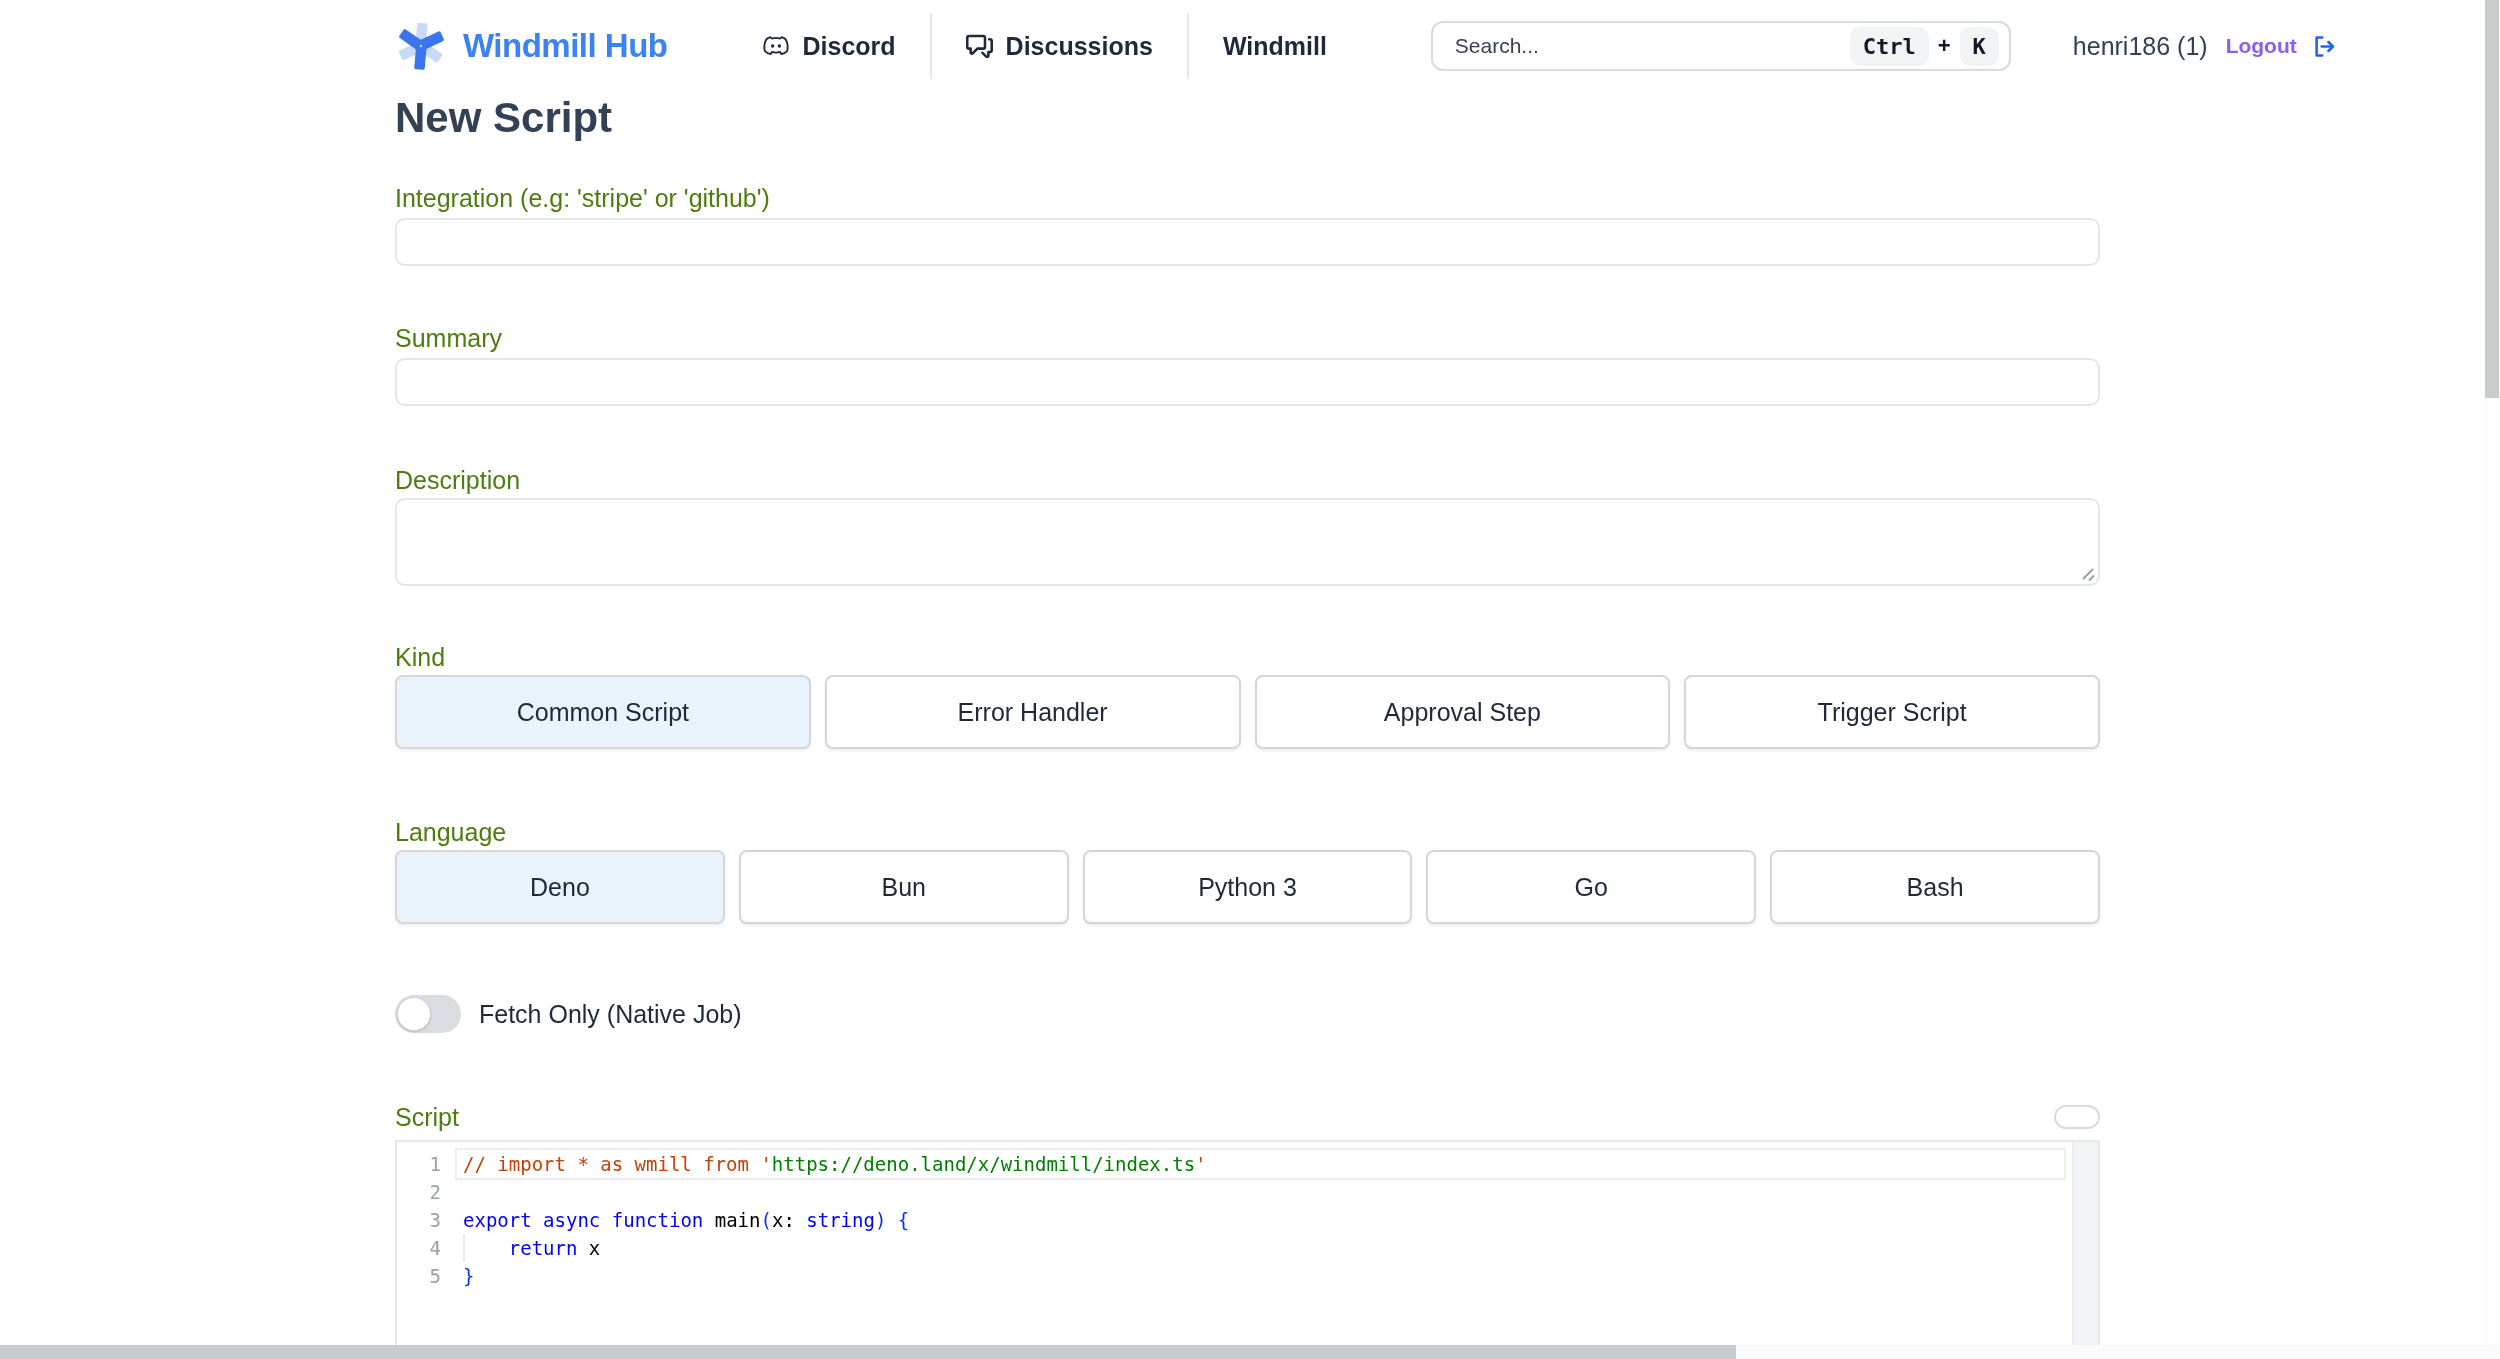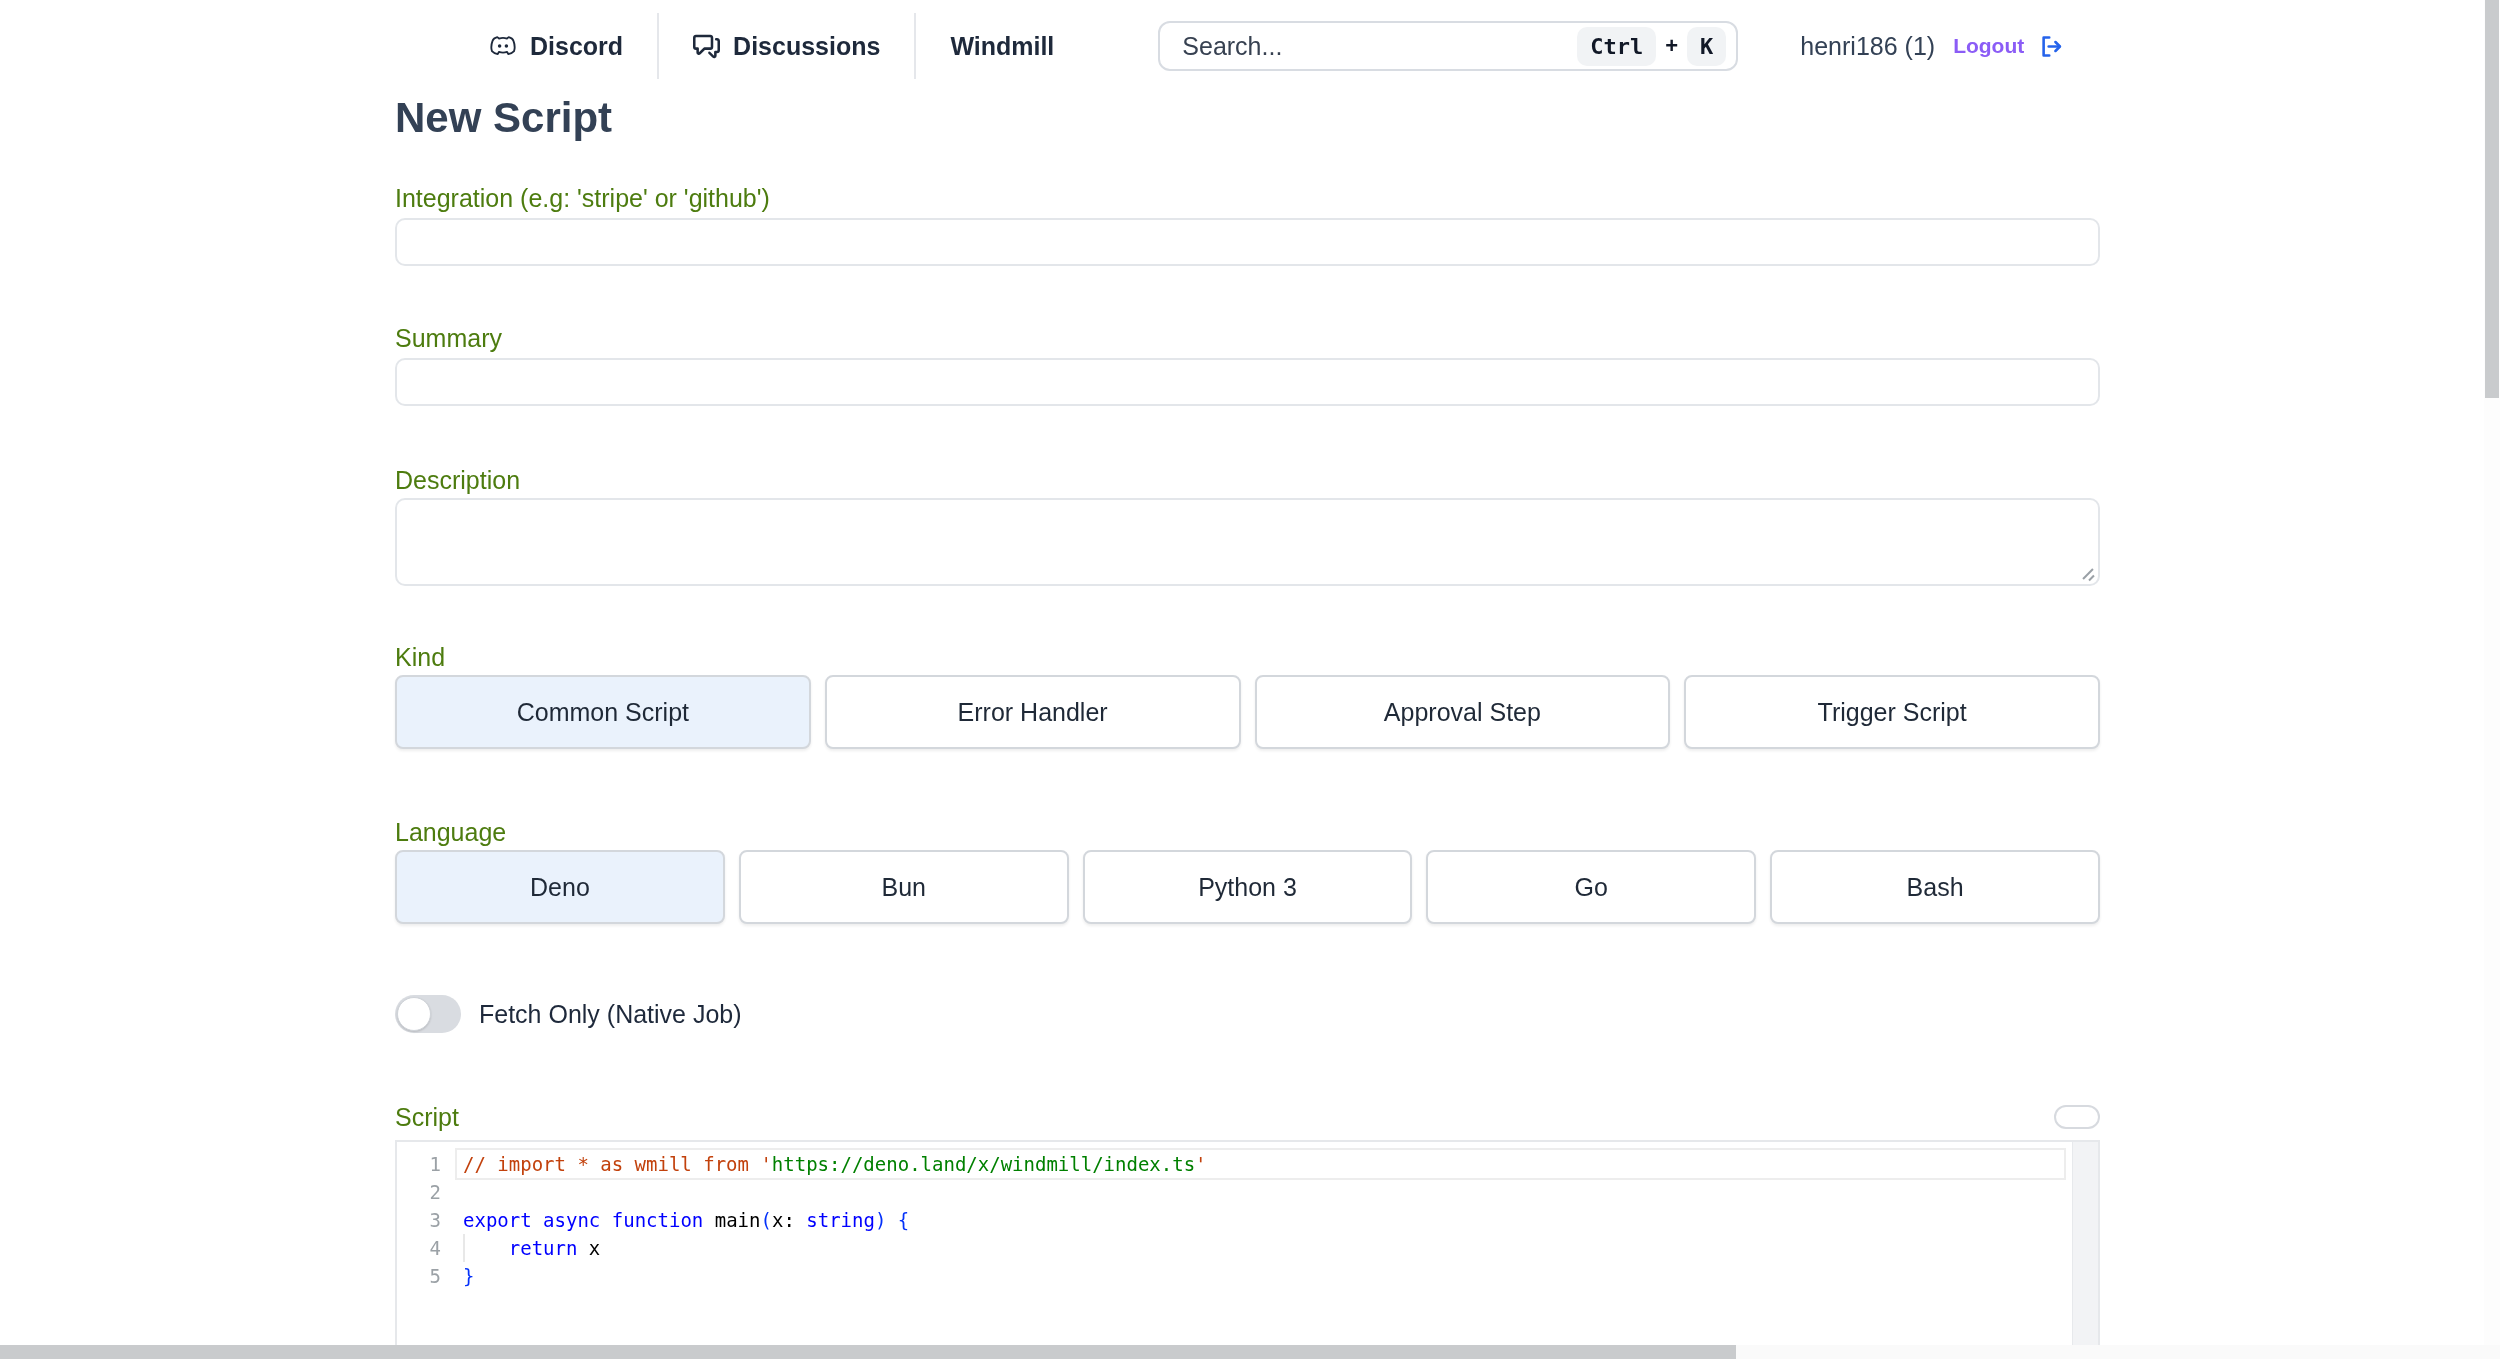--- a/index.html
+++ b/index.html
@@ -13,21 +13,21 @@
   
   .header { display:flex; align-items:center; height:92px; padding-left:395px; }
   .logo { display:flex; align-items:center; gap:16px; cursor:pointer; }
   .logo-text { color:#3b82f6; font-weight:700; font-size:33px; letter-spacing:-0.5px; }
   .nav { display:flex; align-items:center; margin-left:60px; height:66px; }
   .nav-item { display:flex; align-items:center; gap:13px; font-weight:600; font-size:25px; color:#1e293b; padding:0 34px; cursor:pointer; }
   .nav-divider { width:2px; height:66px; background:#e5e7eb; }
 
   .searchbox { margin-left:70px; width:580px; height:50px; border:2px solid #d8dce2; border-radius:12px;
     display:flex; align-items:center; padding:0 10px 0 20px; background:#fff; }
-  .searchbox input { border:none; outline:none; flex:1; font-size:25px; color:#a16207; font-family:"Liberation Sans",sans-serif; background:transparent; min-width:0; }
+  .searchbox input { border:none; outline:none; flex:1; font-size:21px; color:#a16207; font-family:"Liberation Sans",sans-serif; background:transparent; min-width:0; }
   .searchbox input::placeholder { color:#374151; opacity:1; }
   .kbd { background:#f1f3f5; border-radius:10px; font-family:"DejaVu Sans Mono", monospace; font-weight:700; font-size:22px; color:#111827; padding:7px 13px; }
   .kbd-plus { margin:0 9px; font-size:22px; color:#111827; font-weight:700; }
 
   .userarea { margin-left:62px; display:flex; align-items:center; gap:18px; white-space:nowrap; }
   .user-name { font-size:25px; color:#334155; }
   .logout { color:#8b5cf6; font-weight:700; font-size:21px; display:flex; align-items:center; gap:14px; cursor:pointer; }
 
   
   .main { position:relative; margin-left:395px; width:1705px; }
@@ -86,20 +86,35 @@
   .v-thumb { position:absolute; top:0; left:1px; width:14px; height:398px; background:#c9cbcd; }
   .h-scrollbar { position:absolute; left:0; bottom:0; width:2500px; height:14px; background:#fafafa; }
   .h-thumb { position:absolute; left:0; top:0; width:1736px; height:14px; background:#c9cbcd; }
 
   svg { display:block; }
 </style>
 </head>
 <body>
 
 <div class="header">
+  <div class="logo">
+    <span>
+      <svg viewBox="0 0 64 64" width="52" height="56">
+        <g>
+          <rect x="33" y="25" width="27" height="13" rx="2" fill="#c9d9f8" transform="rotate(35 32 32)"></rect>
+          <rect x="33" y="25" width="27" height="13" rx="2" fill="#c9d9f8" transform="rotate(155 32 32)"></rect>
+          <rect x="33" y="25" width="27" height="13" rx="2" fill="#c9d9f8" transform="rotate(275 32 32)"></rect>
+          <rect x="33" y="25" width="28" height="13" rx="2" fill="#3b76ee" transform="rotate(-25 32 32)"></rect>
+          <rect x="33" y="25" width="28" height="13" rx="2" fill="#3b76ee" transform="rotate(95 32 32)"></rect>
+          <rect x="33" y="25" width="28" height="13" rx="2" fill="#3b76ee" transform="rotate(215 32 32)"></rect>
+        </g>
+      </svg>
+    </span>
+    <span class="logo-text">Windmill Hub</span>
+  </div>
 
   <div class="nav">
     <div class="nav-item">
       <span>
         <svg viewBox="0 0 24 24" width="28" height="28" fill="none" stroke="#1e293b" stroke-width="1.6" stroke-linejoin="round">
           <path d="M8.6 5.6 C10.2 5.1 13.8 5.1 15.4 5.6 L16.9 4.4 C18.9 4.9 20.4 5.9 20.9 7.4 C22 10.4 22.3 13.9 21.5 16.3 C20 17.9 18 18.6 16.5 18.9 L15.5 17.1 C13.4 17.8 10.6 17.8 8.5 17.1 L7.5 18.9 C6 18.6 4 17.9 2.5 16.3 C1.7 13.9 2 10.4 3.1 7.4 C3.6 5.9 5.1 4.9 7.1 4.4 Z"></path>
           <circle cx="9.1" cy="12" r="1.5" fill="#1e293b" stroke="none"></circle>
           <circle cx="14.9" cy="12" r="1.5" fill="#1e293b" stroke="none"></circle>
         </svg>
       </span>

